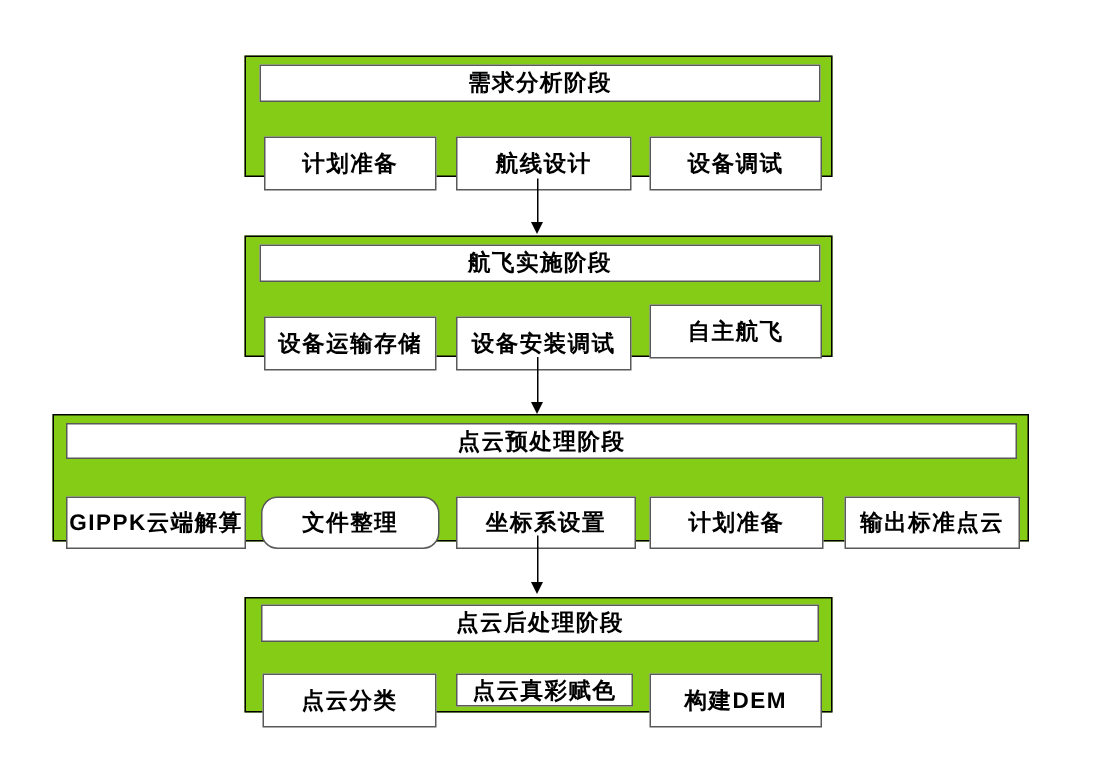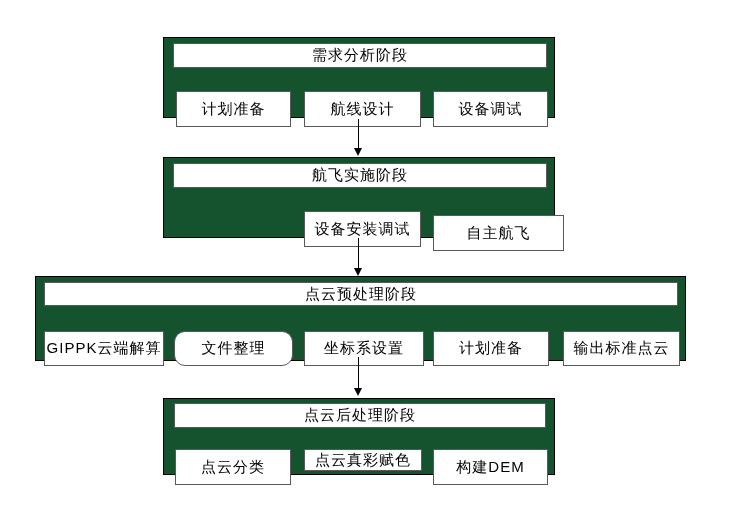--- a/index.html
+++ b/index.html
@@ -12,22 +12,23 @@
     width: 731px;
     height: 517px;
     background: #ffffff;
     font-family: "Liberation Sans", sans-serif;
     color: #000000;
     overflow: hidden;
   }
   .stage {
     position: absolute;
     border: 1px solid #000000;
-    background: #14532d;
+    background: #84cc16;
     box-sizing: border-box;
+    font-weight: bold;
   }
   .stage-title {
     position: absolute;
     border: 1px solid #595959;
     box-sizing: border-box;
     display: flex;
     align-items: center;
     justify-content: center;
     font-size: 15px;
     letter-spacing: 1px;
@@ -50,21 +51,21 @@
   #s1 { left: 163px; top: 37px; width: 392px; height: 81px; }
   #s1 .stage-title { left: 9px;  top: 5px;  width: 374px; height: 25px; }
   #s1 .st0 { left: 12px;  top: 38px; width: 115px; height: 36px; }
   #s1 .st1 { left: 140px; top: 38px; width: 117px; height: 36px; }
   #s1 .st2 { left: 269px; top: 38px; width: 115px; height: 36px; }
   
   #s2 { left: 163px; top: 157px; width: 392px; height: 81px; }
   #s2 .stage-title { left: 9px;  top: 5px;  width: 374px; height: 25px; }
   #s2 .st0 { left: 12px;  top: 38px; width: 115px; height: 36px; }
   #s2 .st1 { left: 140px; top: 38px; width: 117px; height: 36px; }
-  #s2 .st2 { left: 269px; top: 42px; width: 131px; height: 36px; }
+  #s2 .st2 { left: 269px; top: 30px; width: 115px; height: 36px; }
   
   #s3 { left: 35px; top: 276px; width: 651px; height: 85px; }
   #s3 .stage-title { left: 8px; top: 5px; width: 634px; height: 24px; }
   #s3 .st0 { left: 8px;   top: 39px; width: 120px; height: 35px; }
   #s3 .st1 { left: 138px; top: 39px; width: 119px; height: 35px; border-radius: 11px; }
   #s3 .st2 { left: 268px; top: 39px; width: 120px; height: 35px; }
   #s3 .st3 { left: 397px; top: 39px; width: 116px; height: 35px; }
   #s3 .st4 { left: 527px; top: 39px; width: 117px; height: 35px; }
   
   #s4 { left: 163px; top: 398px; width: 392px; height: 77px; }
@@ -108,20 +109,21 @@
     <div class="step st2">设备调试</div>
   </section>
 
   <div class="arrow" id="a1">
     <div class="shaft"></div>
     <div class="head"></div>
   </div>
 
   <section class="stage" id="s2">
     <div class="stage-title">航飞实施阶段</div>
+    <div class="step st0">设备运输存储</div>
     <div class="step st1">设备安装调试</div>
     <div class="step st2">自主航飞</div>
   </section>
 
   <div class="arrow" id="a2">
     <div class="shaft"></div>
     <div class="head"></div>
   </div>
 
   <section class="stage" id="s3">

